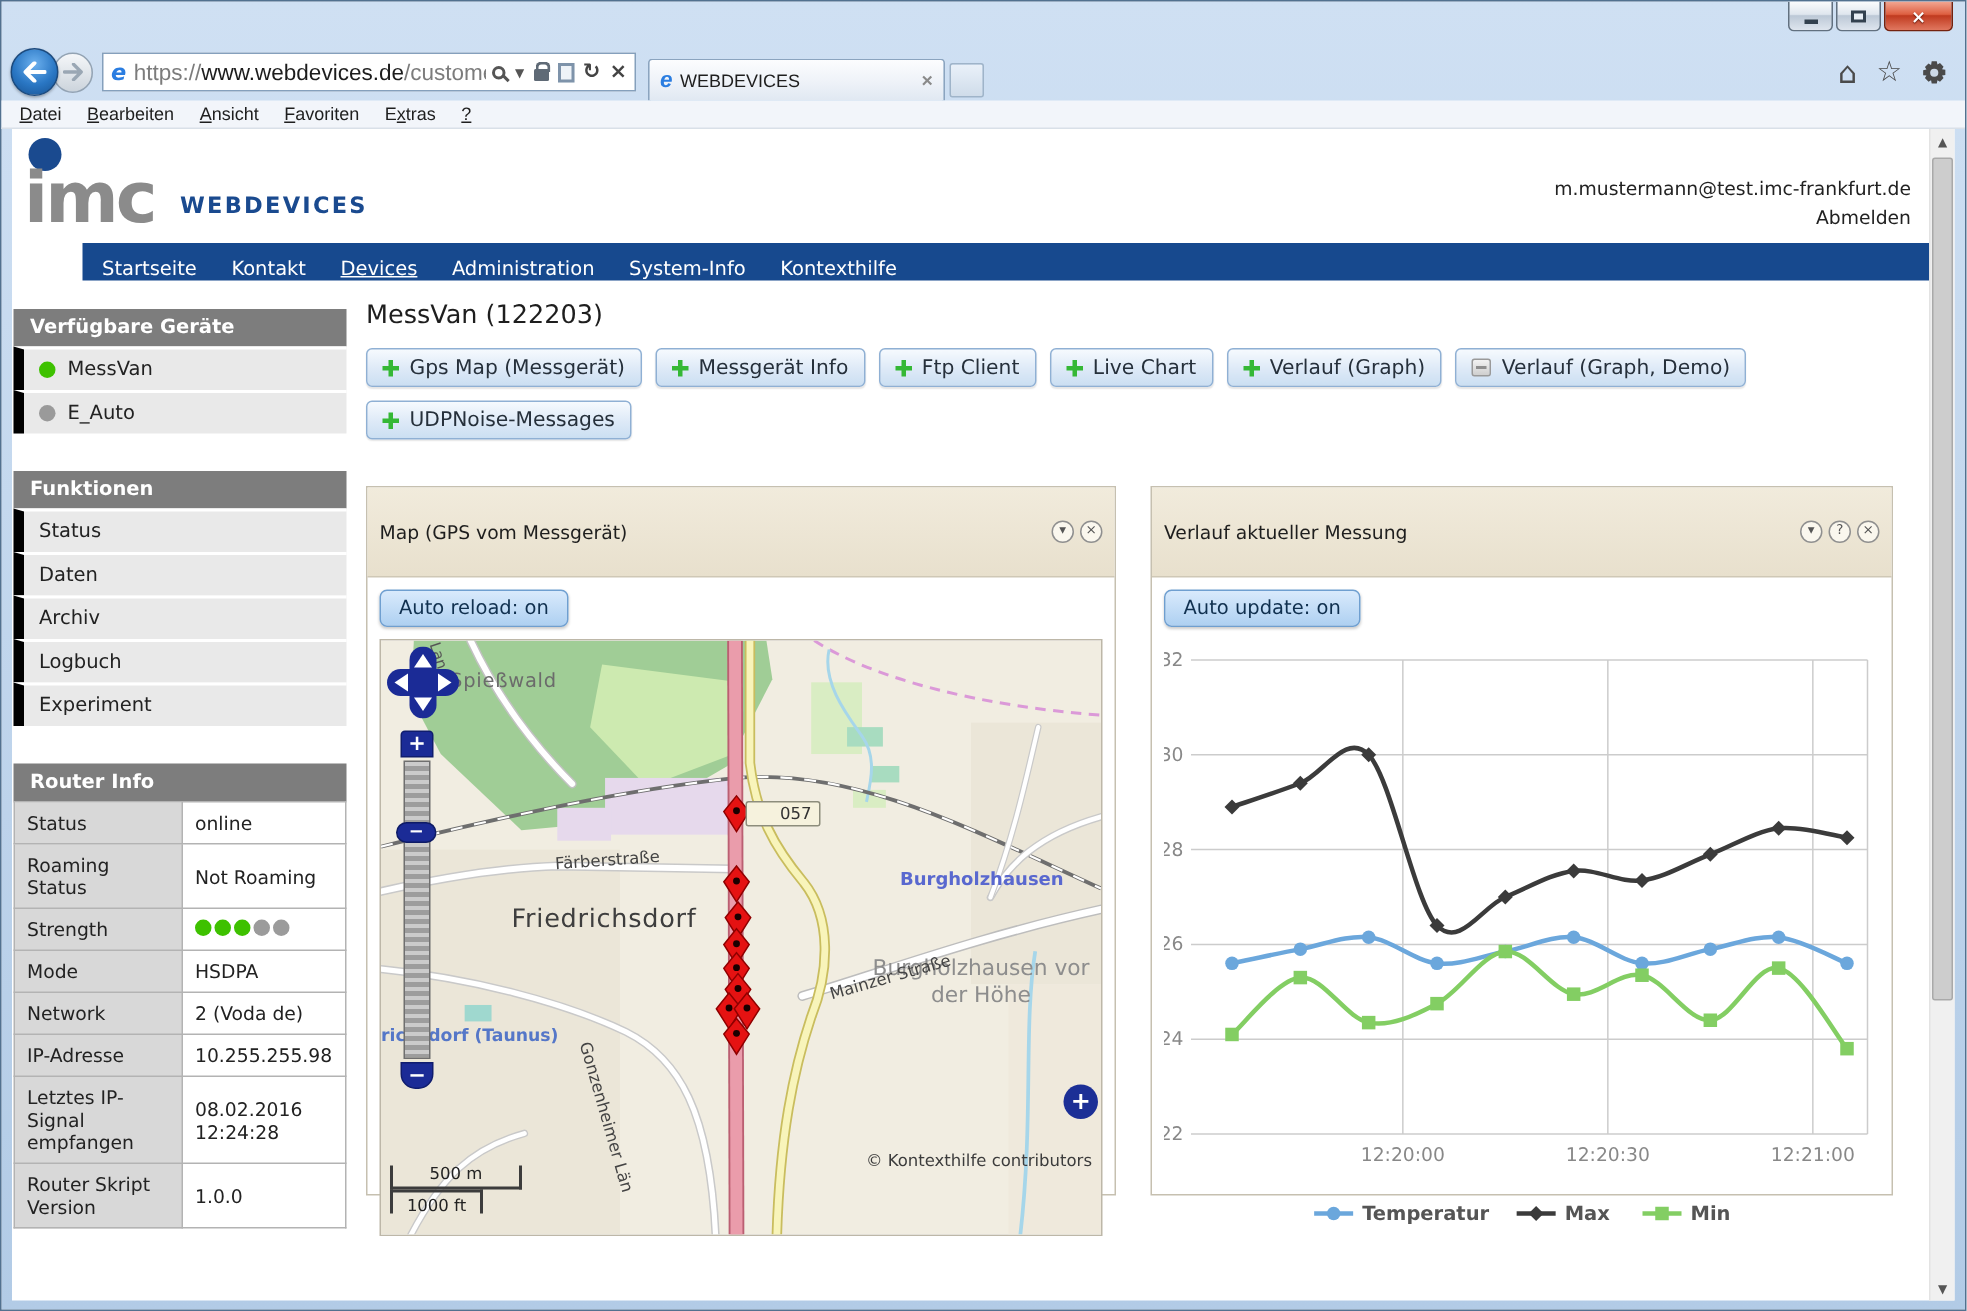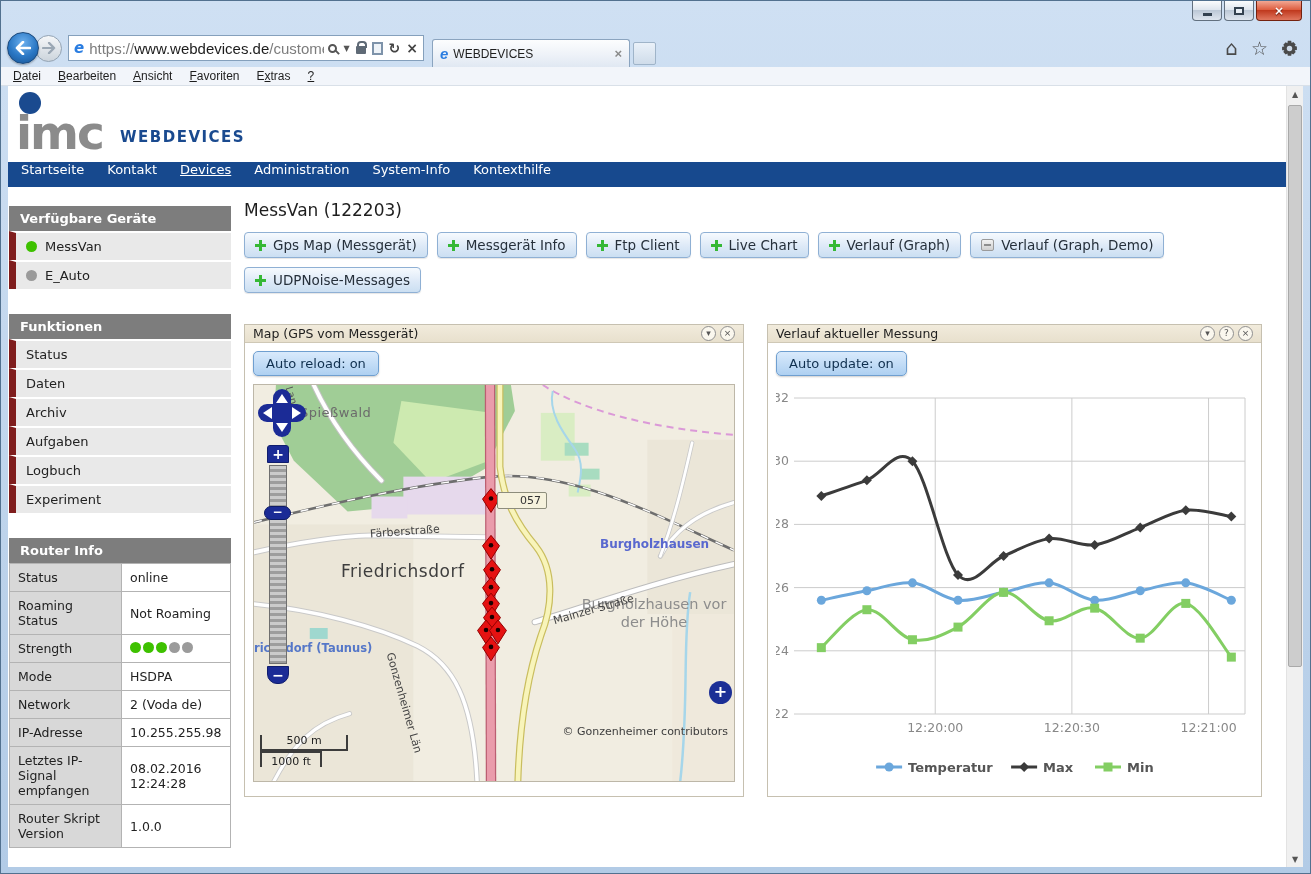--- a/index.html
+++ b/index.html
@@ -55,50 +55,50 @@
   .page-inner { position:absolute; inset:0 17px 0 0; overflow:hidden; }
 
   .site-header { position:relative; height:76px; }
   .logo-wrap { position:absolute; left:8px; top:6px; }
   .logo-dot { width:22px; height:22px; border-radius:50%; background:#1a4a8f; margin-left:3px; }
   .logo-imc { font-weight:bold; font-size:47px; line-height:0.82; color:#8b8b8b; letter-spacing:-2px; }
   .logo-app { position:absolute; left:112px; top:42px; color:#1a4a8f; font-weight:bold; font-size:15px; letter-spacing:1.5px; }
   .user-info { position:absolute; right:12px; top:30px; text-align:right; font-size:12.5px; color:#222; line-height:1.55; }
   .logout { color:#222; text-decoration:none; }
 
-  .mainnav { height:25px; background:#17498e; display:flex; align-items:flex-start; gap:23px; padding-left:13px; color:#fff; font-size:13px; }
+  .mainnav { height:25px; background:#17498e; display:flex; align-items:flex-end; gap:23px; padding-left:13px; color:#fff; font-size:13px;margin-left:47px; }
   .nav-item { color:#fff; text-decoration:none; }
   .nav-item.active { text-decoration:underline; }
 
   .layout { display:flex; padding-top:19px; }
   .sidebar { width:223px; flex:none; padding-left:1px; }
   .sb-section { margin-bottom:25px; }
   .sb-header { background:#7d7d7d; color:#fff; font-weight:bold; font-size:13px; padding:5px 11px; }
-  .sb-item { background:#e9e9e9; border-left:7px solid #7f1d1d; border-top:2px solid #fff; padding:6px 10px; font-size:13px; color:#222; display:flex; align-items:center; gap:8px; }
+  .sb-item { background:#e9e9e9; border-left:7px solid #000000; border-top:2px solid #fff; padding:6px 10px; font-size:13px; color:#222; display:flex; align-items:center; gap:8px; }
   .dev-dot { width:11px; height:11px; border-radius:50%; flex:none; }
 
   .router-table { border-collapse:collapse; width:222px; font-size:12.5px; color:#222; }
   .router-table td { border:1px solid #b3b3b3; padding:6px 8px; vertical-align:middle; }
   td.lbl { background:#d8d8d8; width:112px; }
   td.val { background:#fff; }
   .sig-dot { display:inline-block; width:11px; height:11px; border-radius:50%; margin-right:2px; }
 
   .main { margin-left:13px; width:1018px; }
   .page-title { font-size:17px; font-weight:normal; color:#1e1e1e; margin:-6px 0 12px 0; }
   .toolbar { display:flex; flex-wrap:wrap; gap:9px; margin-bottom:31px; width:960px; }
   .tb-btn { display:inline-flex; align-items:center; gap:7px; padding:4px 10px; font-size:13.5px; color:#26303b;
     background:linear-gradient(#f6fafe,#dde9f7 55%,#cbdff2); border:1px solid #8fb0d4; border-radius:4px; box-shadow:0 1px 1px rgba(0,0,0,.1); }
   .ic-plus { width:11px; height:11px; flex:none;
     background:linear-gradient(#35b835,#35b835) center/11px 3px no-repeat, linear-gradient(#35b835,#35b835) center/3px 11px no-repeat; }
   .ic-minus { width:13px; height:12px; flex:none; background:linear-gradient(#f2f2f2,#cfcfcf); border:1px solid #9a9a9a; border-radius:2px; position:relative; }
   .ic-minus::after { content:""; position:absolute; left:2px; right:2px; top:4px; height:2px; background:#8e8e8e; }
 
   .panels { display:flex; gap:23px; }
   .panel { border:1px solid #c6c0b0; background:#fff; }
-  .panel-hd { background:linear-gradient(#f1ebdc,#e8e0cd); padding:1px 8px; font-size:12.5px; color:#1e1e1e; display:flex; align-items:center; border-bottom:1px solid #cfc8b6; }
+  .panel-hd { background:linear-gradient(#f1ebdc,#e8e0cd); padding:22px 8px; font-size:12.5px; color:#1e1e1e; display:flex; align-items:center; border-bottom:1px solid #cfc8b6; }
   .hd-icons { margin-left:auto; display:flex; gap:4px; }
   .hd-ic { width:15px; height:15px; border-radius:50%; border:1px solid #8f8f8f; background:#faf7ee; color:#555; font-size:9px;
     display:flex; align-items:center; justify-content:center; line-height:1; }
   .panel-body { padding:8px; }
   .blue-toggle { display:inline-block; font-family:inherit; font-size:13px; color:#10304f; padding:4px 12px; margin-bottom:8px;
     border:1px solid #6f9fd0; border-radius:5px; background:linear-gradient(#d9eafc,#aed0f1); box-shadow:0 1px 2px rgba(0,0,0,.2); }
 
   
   .map-box { position:relative; width:482px; height:398px; border:1px solid #bdb7a8; overflow:hidden; }
   .map-box svg.base { position:absolute; inset:0; }
@@ -202,20 +202,24 @@
     </div>
 
   <div class="page">
     <div class="page-inner">
       <div class="site-header">
         <div class="logo-wrap">
           <div class="logo-dot"></div>
           <div class="logo-imc">imc</div>
         </div>
         <div class="logo-app">WEBDEVICES</div>
+        <div class="user-info">
+          <div>m.mustermann@test.imc-frankfurt.de</div>
+          <a class="logout" href="#">Abmelden</a>
+        </div>
       </div>
 
       <div class="mainnav" id="mainnav">
           <a class="nav-item" href="#">Startseite</a>
           <a class="nav-item" href="#">Kontakt</a>
           <a class="nav-item active" href="#">Devices</a>
           <a class="nav-item" href="#">Administration</a>
           <a class="nav-item" href="#">System-Info</a>
           <a class="nav-item" href="#">Kontexthilfe</a>
         </div>
@@ -234,21 +238,20 @@
                   <span>E_Auto</span>
                 </div>
               </div>
           </div>
           <div class="sb-section">
             <div class="sb-header">Funktionen</div>
             <div id="functions-list">
                 <div class="sb-item">Status</div>
                 <div class="sb-item">Daten</div>
                 <div class="sb-item">Archiv</div>
-                <div class="sb-item">Aufgaben</div>
                 <div class="sb-item">Logbuch</div>
                 <div class="sb-item">Experiment</div>
               </div>
           </div>
           <div class="sb-section">
             <div class="sb-header">Router Info</div>
             <table class="router-table">
                 <tbody id="router-table">
                   <tr>
                     <td class="lbl">Status</td>
@@ -414,21 +417,21 @@
                   <span class="maplbl lbl-landst">Landst</span>
                   <span class="maplbl lbl-spiess">Spießwald</span>
                   <span class="road-badge">057</span>
                   <span class="maplbl lbl-faerber">Färberstraße</span>
                   <span class="maplbl lbl-fdorf">Friedrichsdorf</span>
                   <span class="maplbl lbl-burg">Burgholzhausen</span>
                   <span class="maplbl lbl-burg2">Burgholzhausen vor der Höhe</span>
                   <span class="maplbl lbl-taunus">richsdorf (Taunus)</span>
                   <span class="maplbl lbl-mainzer">Mainzer Straße</span>
                   <span class="maplbl lbl-gonzen">Gonzenheimer Län</span>
-                  <span class="attribution">© Gonzenheimer contributors</span>
+                  <span class="attribution">© Kontexthilfe contributors</span>
                   <div class="scalebar">
                     <div class="scale-m">500 m</div>
                     <div class="scale-ft">1000 ft</div>
                   </div>
                   <svg class="compass" width="48" height="48" viewBox="0 0 48 48">
                     <rect x="15" y="0" width="18" height="48" rx="9" fill="#1b2b96"></rect>
                     <rect x="0" y="15" width="48" height="18" ry="9" fill="#1b2b96"></rect>
                     <path d="M24,5 l6,9 h-12 z" fill="#fff"></path>
                     <path d="M24,43 l6,-9 h-12 z" fill="#fff"></path>
                     <path d="M5,24 l9,-6 v12 z" fill="#fff"></path>

